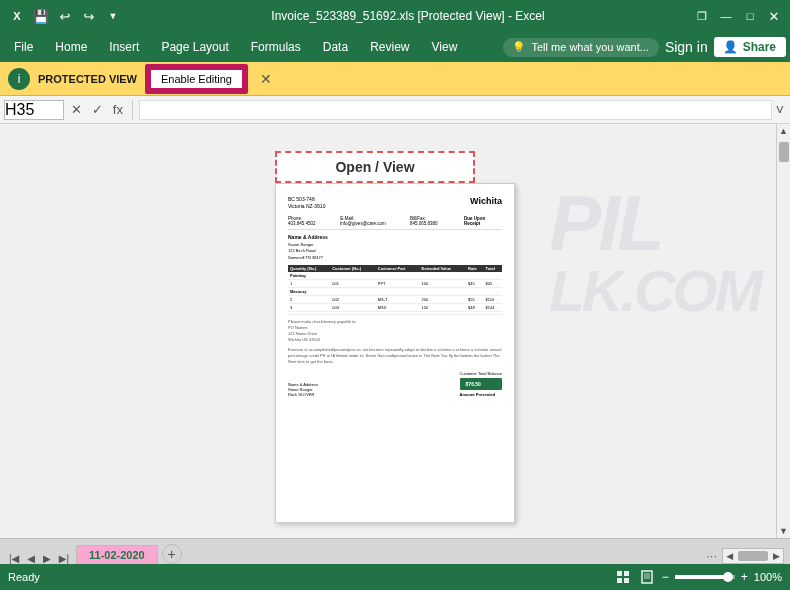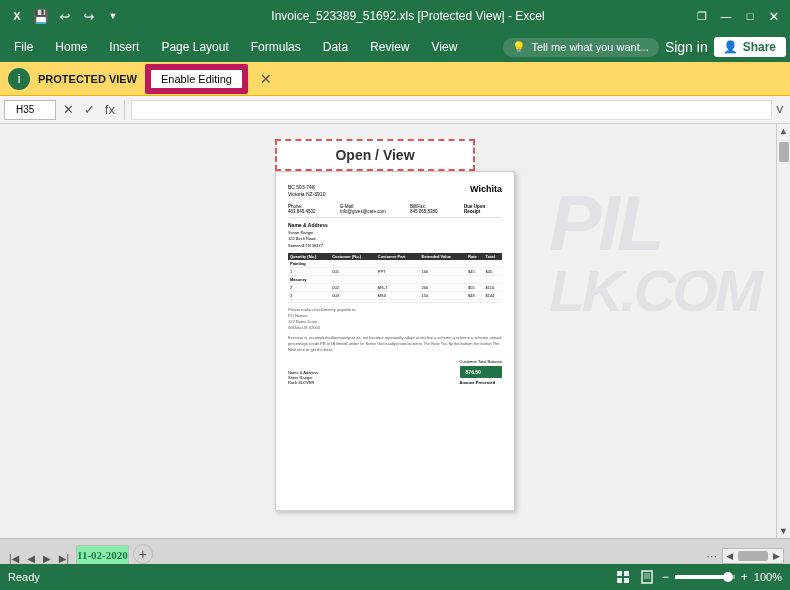--- a/index.html
+++ b/index.html
@@ -166,26 +166,26 @@
     .formula-bar {
       background: #f3f3f3;
       height: 28px;
       display: flex;
       align-items: center;
       border-bottom: 1px solid #d0d0d0;
       padding: 0 4px;
       gap: 4px;
     }
     .cell-ref {
-      width: 52px;
+      width: 60px;
       border: 1px solid #bbb;
       background: white;
       height: 20px;
-      padding: 0 11px;
-      font-size: 10px;
+      padding: 0 0;
+      font-size: 16px;
       display: flex;
       align-items: center;
     }
     .formula-divider {
       width: 1px;
       height: 20px;
       background: #ccc;
       margin: 0 2px;
     }
     .formula-btn {
@@ -247,23 +247,23 @@
       margin: 2px;
       border-radius: 2px;
     }
 
     .spreadsheet-area {
       flex: 1;
       overflow: hidden;
       position: relative;
       background: #f0f0f0;
       display: flex;
-      align-items: flex-start;
+      align-items: flex-end;
       justify-content: center;
-      padding: 15px 20px 9px 20px;
+      padding: 15px 20px 15px 20px;
     }
 
     
     .invoice-container {
       position: relative;
     }
     .open-view-label {
       border: 2px dashed #e05555;
       padding: 6px 20px;
       font-size: 14px;
@@ -426,30 +426,29 @@
       gap: 2px;
       padding: 0 4px;
     }
     .tab-nav-btn {
       font-size: 10px;
       color: #555;
       cursor: pointer;
       padding: 0 3px;
     }
     .sheet-tab {
-      background: #86efac;
+      background: #f9a8d4;
       border: 1px solid #bbb;
       border-bottom: none;
-      padding: 3px 0;
+      padding: 3px 12px;
       font-size: 11px;
       cursor: pointer;
       color: #217346;
       font-weight: 600;
       border-radius: 2px 2px 0 0;
-      font-family: Liberation Serif, serif;
     }
     .add-sheet-btn {
       width: 20px;
       height: 20px;
       border: 1px solid #bbb;
       border-radius: 50%;
       display: flex;
       align-items: center;
       justify-content: center;
       font-size: 14px;

